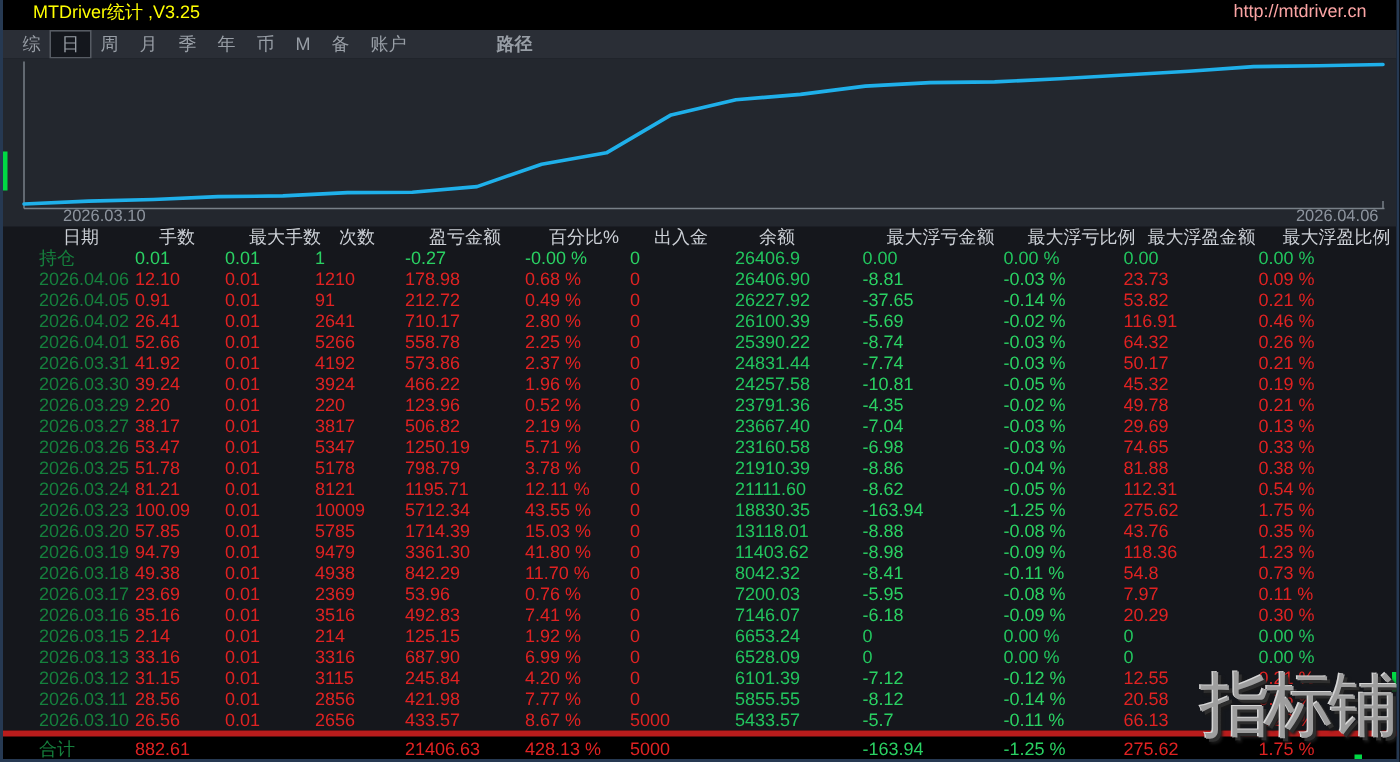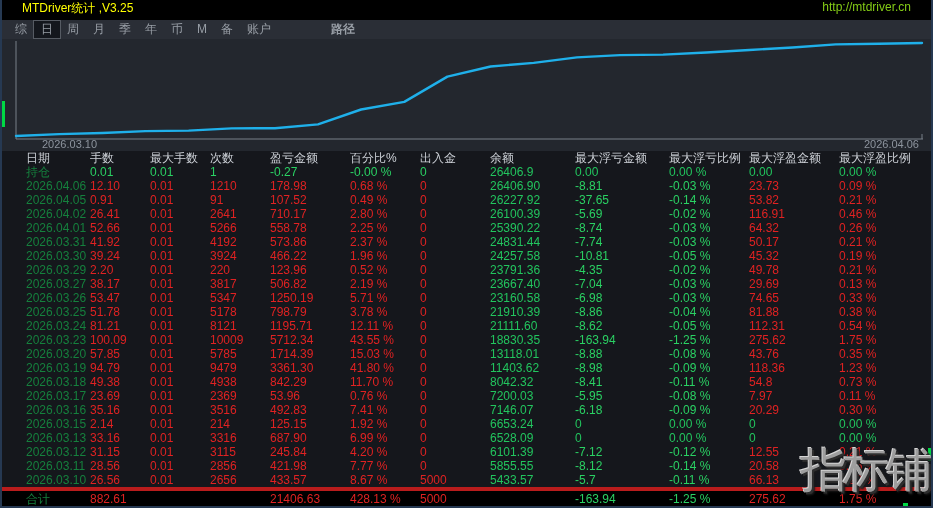--- a/index.html
+++ b/index.html
@@ -8,42 +8,42 @@
   .window {
     position:relative; width:933px; height:508px;
     background:#15171c; border:2px solid #263952; border-top:none;
     overflow:hidden;
   }
   .titlebar {
     height:20px; background:#000; display:flex; 
     justify-content:space-between; padding:0 20px; font-size:12px;
   }
   .titlebar .title { color:#ffff00; }
-  .titlebar .url { color:#84cc16; text-decoration:none; }
+  .titlebar .url { color:#fca5a5; text-decoration:none; }
   .menubar {
     height:19px; background:#2a2e36; display:flex; align-items:center;
     color:#989ea6; font-size:12px; padding-left:6px;
   }
   .menu-item { padding:1px 7px; cursor:default; line-height:15px; }
   .menu-item.selected { background:#14171d; outline:1px solid #565b63; }
   .menu-item.path { margin-left:46px;font-weight:bold; }
   .chart {
     position:relative; height:112px; background:#23272e;
   }
   .chart svg { position:absolute; left:0; top:0; }
   .chart-label { position:absolute; font-size:11px; color:#8d949e; top:99px; }
   .chart-label.left  { left:40px; }
   .chart-label.right { right:12px; }
   .table { font-size:12px; color:#c9ccd2; }
   .trow {
     display:grid;
     grid-template-columns:64px 60px 60px 60px 80px 70px 70px 85px 94px 80px 90px 1fr;
     padding-left:24px; height:14px; line-height:14px; white-space:nowrap; overflow:hidden;
   }
-  .trow.header { color:#ccd0d6; }
+  .trow.header { color:#ccd0d6;margin-left:16px; }
   .trow.total {
     background:#000; border-top:4px solid #b91c1c;
     height:33px; line-height:16px;
   }
   .cell { overflow:hidden; }
   .c-r { color:#e02222; }
   .c-g { color:#2ad163; }
   .c-w { color:#22c55e; }
   .c-d { color:#15803d; }
   .tick-green { position:absolute; background:#00d944; }
@@ -134,21 +134,21 @@
           <span class="cell c-g">-8.81</span>
           <span class="cell c-g">-0.03 %</span>
           <span class="cell c-r">23.73</span>
           <span class="cell c-r">0.09 %</span>
         </div>
         <div class="trow">
           <span class="cell c-d">2026.04.05</span>
           <span class="cell c-r">0.91</span>
           <span class="cell c-r">0.01</span>
           <span class="cell c-r">91</span>
-          <span class="cell c-r">107.52</span>
+          <span class="cell c-r">212.72</span>
           <span class="cell c-r">0.49 %</span>
           <span class="cell c-r">0</span>
           <span class="cell c-w">26227.92</span>
           <span class="cell c-g">-37.65</span>
           <span class="cell c-g">-0.14 %</span>
           <span class="cell c-r">53.82</span>
           <span class="cell c-r">0.21 %</span>
         </div>
         <div class="trow">
           <span class="cell c-d">2026.04.02</span>

